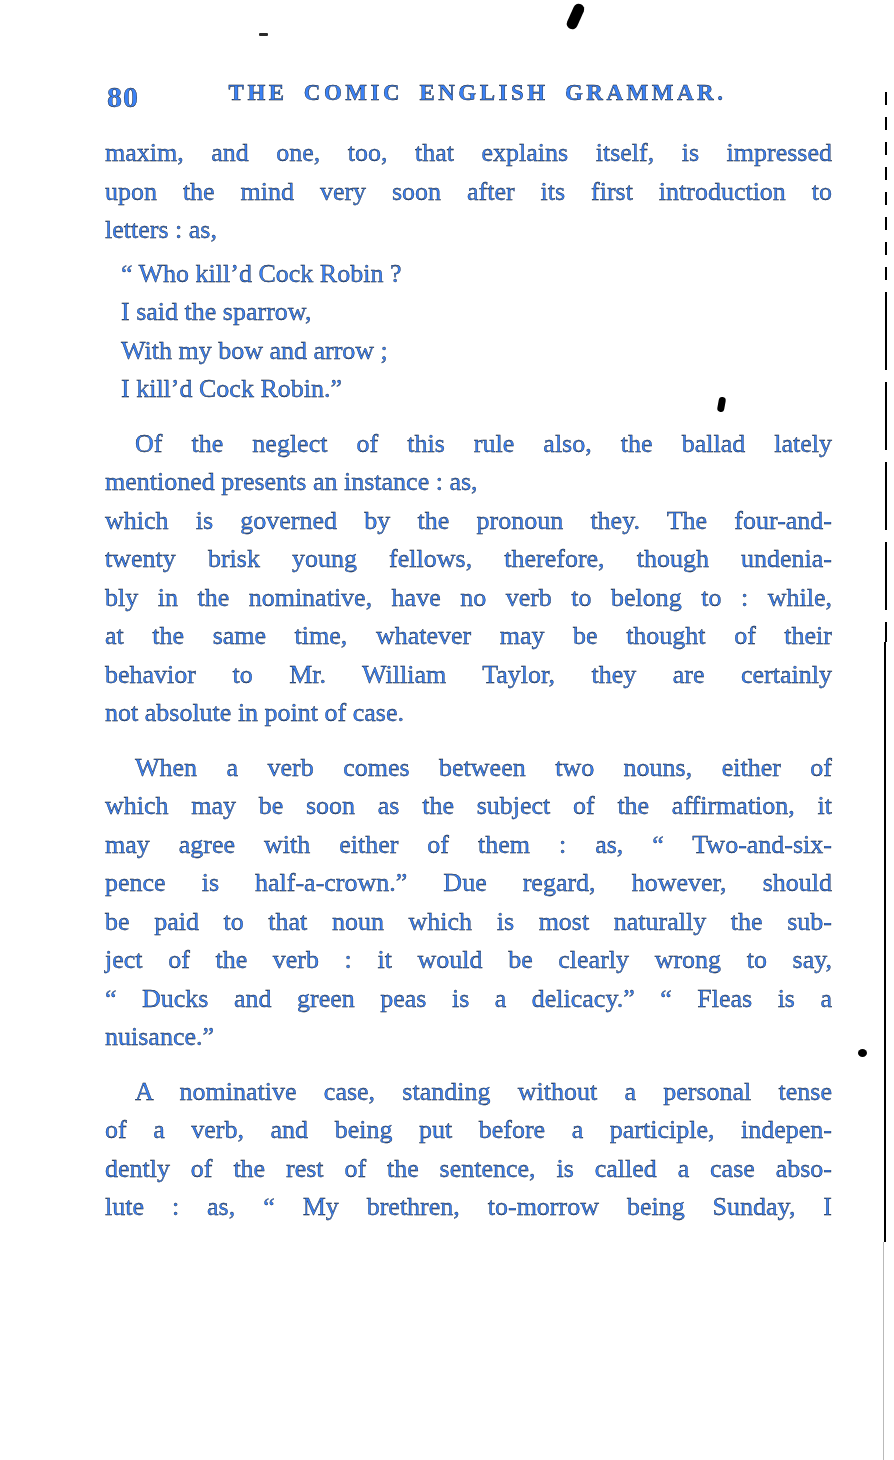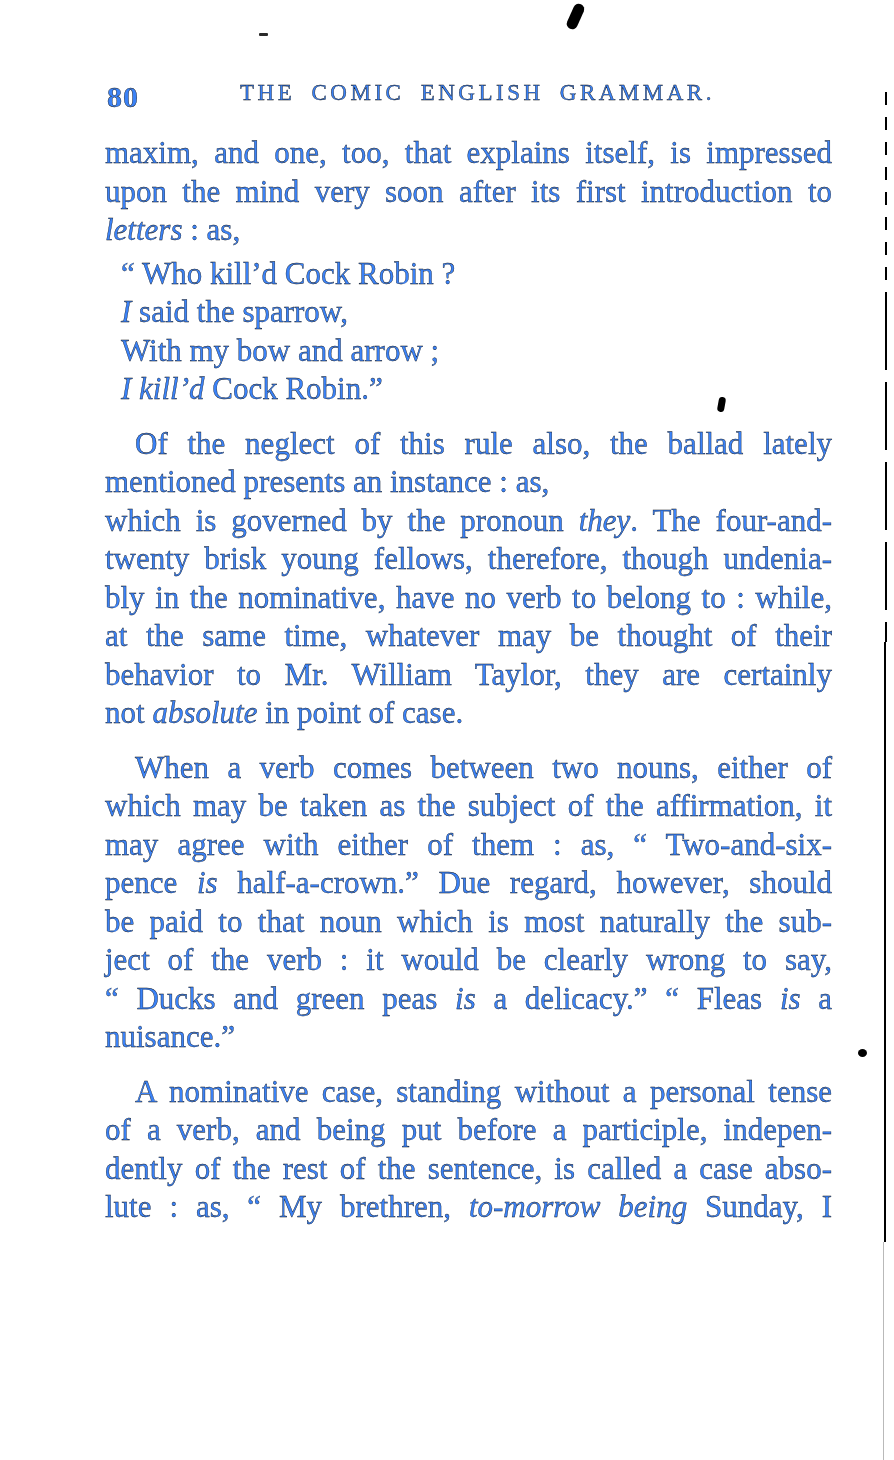--- a/index.html
+++ b/index.html
@@ -32,46 +32,46 @@
     top: 0;
     font-size: 30px;
     font-weight: bold;
     letter-spacing: 1px;
   }
   .title {
     display: block;
     text-align: center;
     padding-left: 18px;
     font-size: 23px;
-    font-weight: normal;
+    font-weight: bold;
     letter-spacing: 3.5px;
     word-spacing: 7px;
   }
   
   #content {
     position: absolute;
     top: 134px;
     left: 105px;
     width: 727px;
-    font-size: 31px;
+    font-size: 26px;
     -webkit-text-stroke: 0.35px #0d0d0d;
   }
   .line {
     line-height: 38.5px;
     min-height: 38.5px;
   }
   .line.j {
     text-align: justify;
     text-align-last: justify;
   }
   .line.ind {
     text-indent: 30px;
     margin-top: 16px;
   }
-  .it { font-style: italic; }
+  .it { }
   .verse {
     text-align: left;
     padding-left: 16px;
     margin: 5px 0;
   }
   
   .artifact { position: absolute; background: #000; }
   .ink-blot {
     left: 570px; top: 3px; width: 11px; height: 27px;
     border-radius: 6px; transform: rotate(24deg);
@@ -135,21 +135,21 @@
       <div class="block para">
         <div class="line j"><span>which is governed by the pronoun </span><span class="it">they</span><span>. The four-and-</span></div>
         <div class="line j"><span>twenty brisk young fellows, therefore, though undenia-</span></div>
         <div class="line j"><span>bly in the nominative, have no verb to belong to : while,</span></div>
         <div class="line j"><span>at the same time, whatever may be thought of their</span></div>
         <div class="line j"><span>behavior to Mr. William Taylor, they are certainly</span></div>
         <div class="line"><span>not </span><span class="it">absolute</span><span> in point of case.</span></div>
       </div>
       <div class="block para">
         <div class="line j ind"><span>When a verb comes between two nouns, either of</span></div>
-        <div class="line j"><span>which may be taken as the subject of the affirmation, it</span></div>
+        <div class="line j"><span>which may be soon as the subject of the affirmation, it</span></div>
         <div class="line j"><span>may agree with either of them : as, “ Two-and-six-</span></div>
         <div class="line j"><span>pence </span><span class="it">is</span><span> half-a-crown.” Due regard, however, should</span></div>
         <div class="line j"><span>be paid to that noun which is most naturally the sub-</span></div>
         <div class="line j"><span>ject of the verb : it would be clearly wrong to say,</span></div>
         <div class="line j"><span>“ Ducks and green peas </span><span class="it">is</span><span> a delicacy.” “ Fleas </span><span class="it">is</span><span> a</span></div>
         <div class="line"><span>nuisance.”</span></div>
       </div>
       <div class="block para">
         <div class="line j ind"><span>A nominative case, standing without a personal tense</span></div>
         <div class="line j"><span>of a verb, and being put before a participle, indepen-</span></div>

